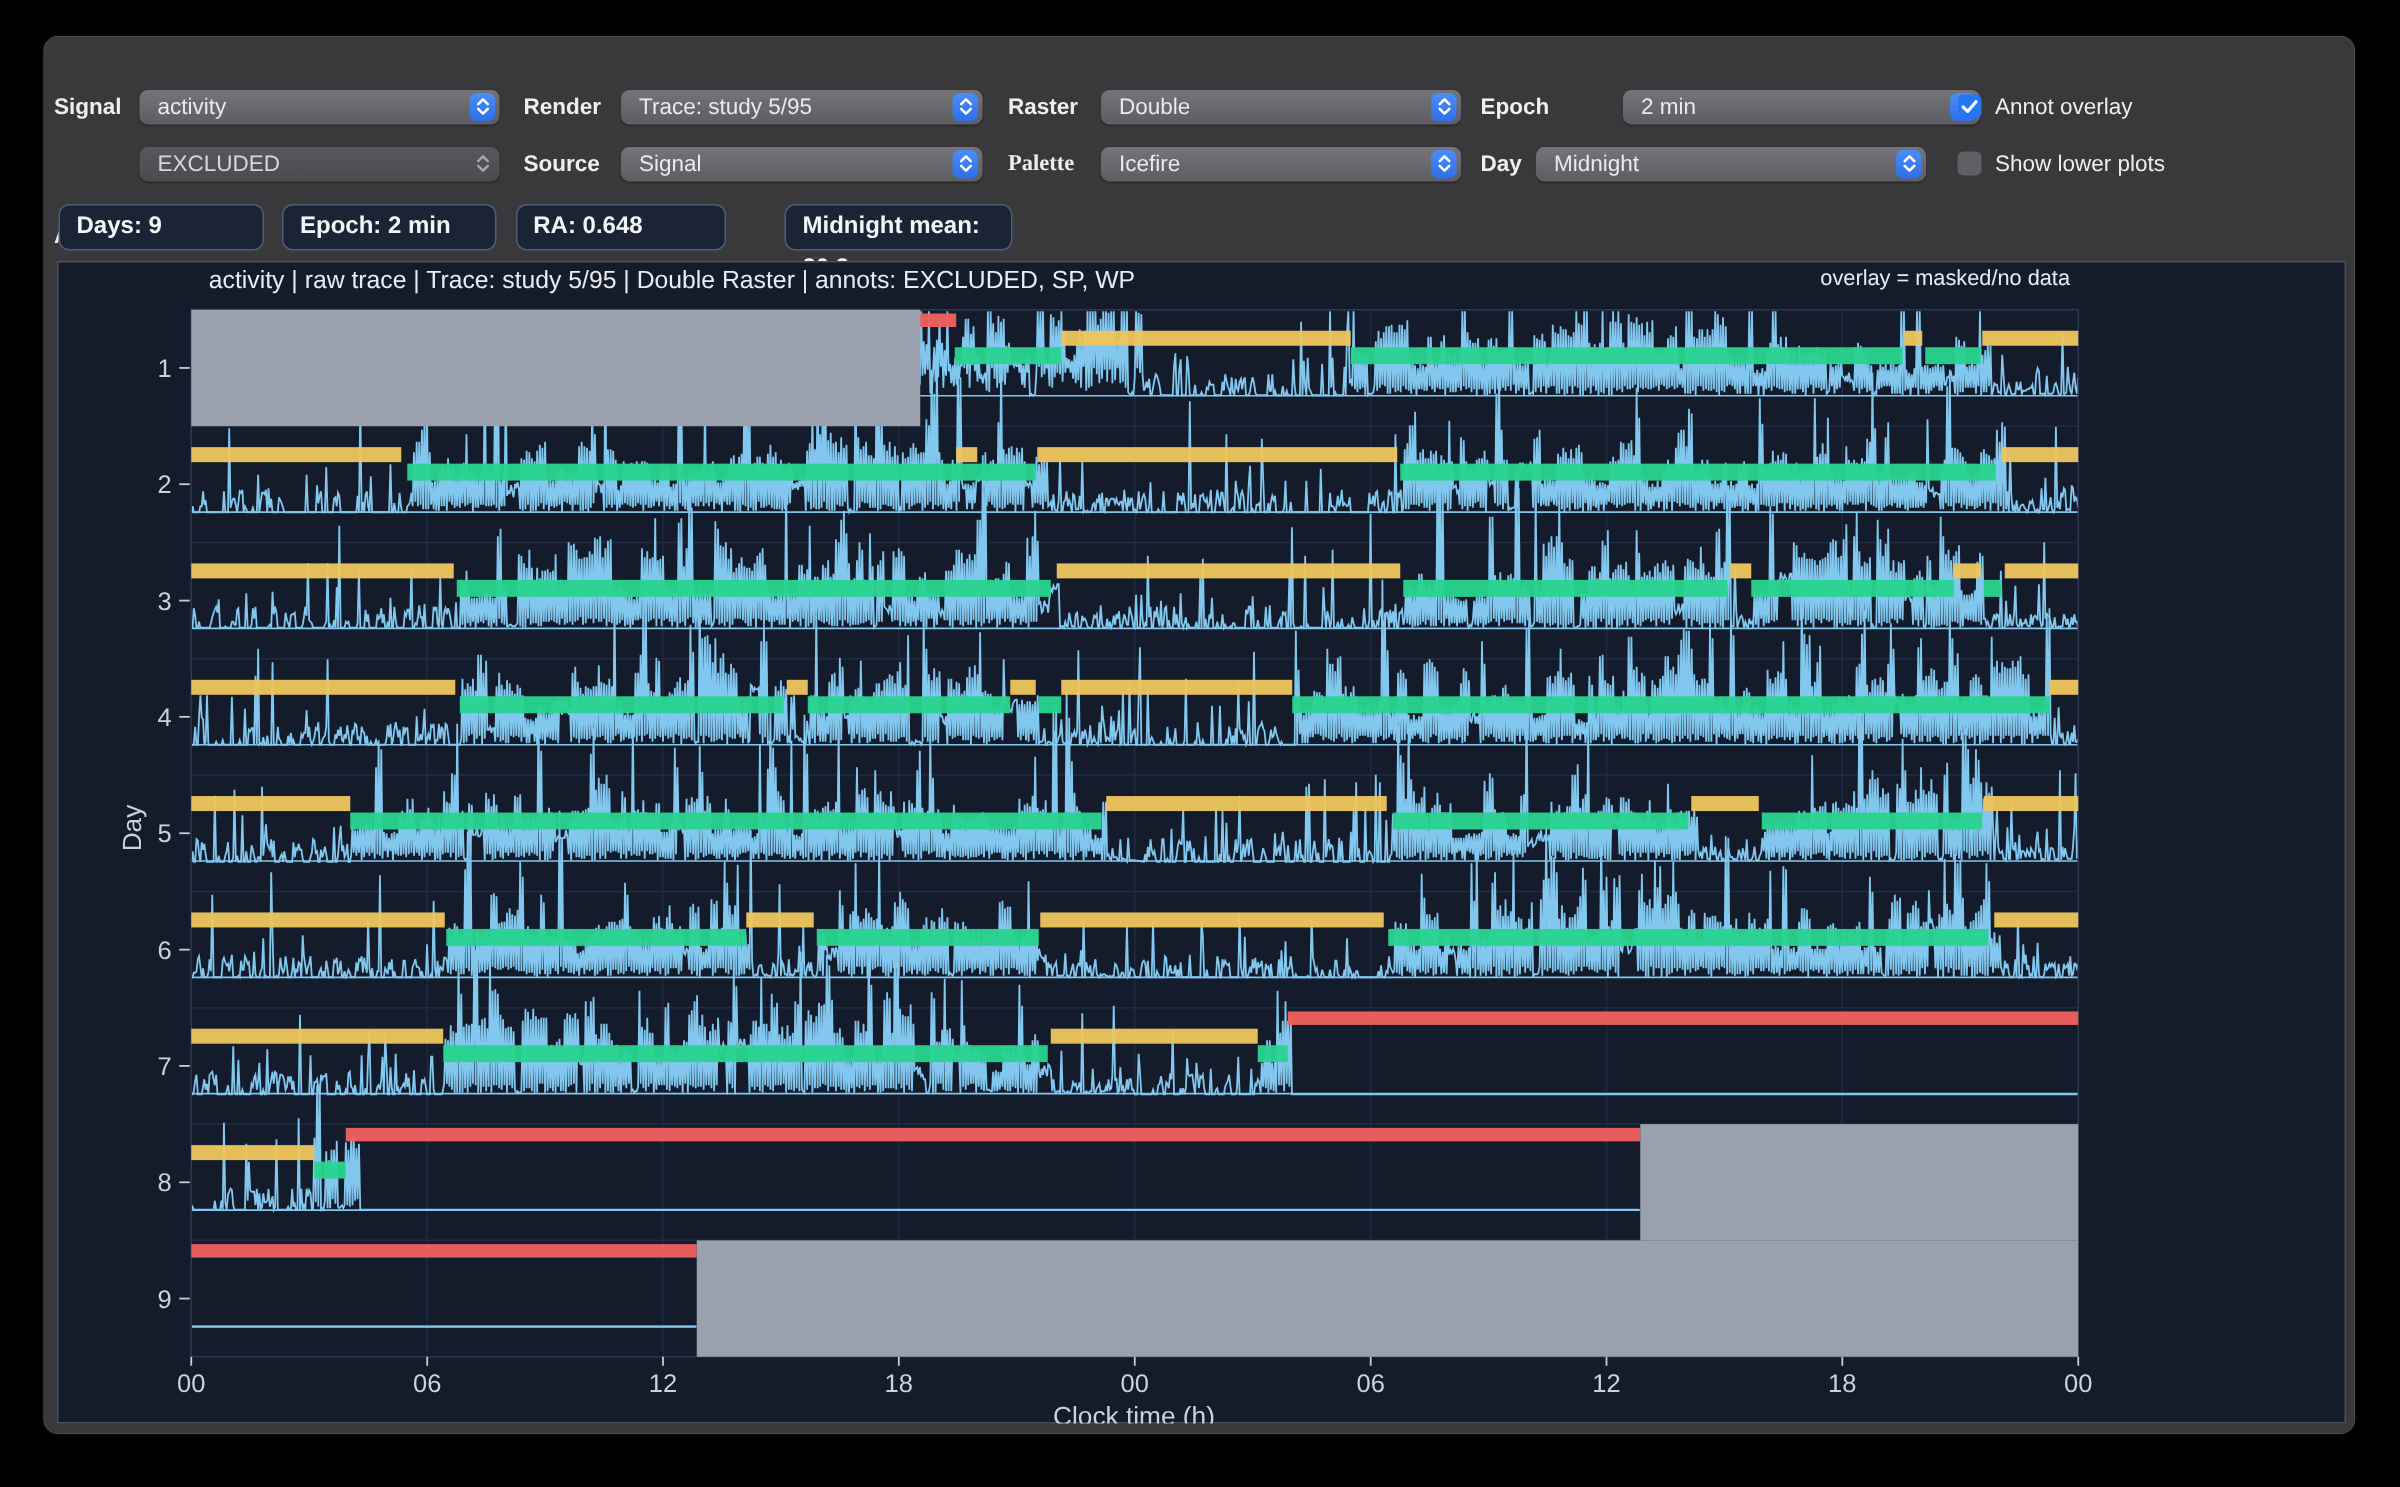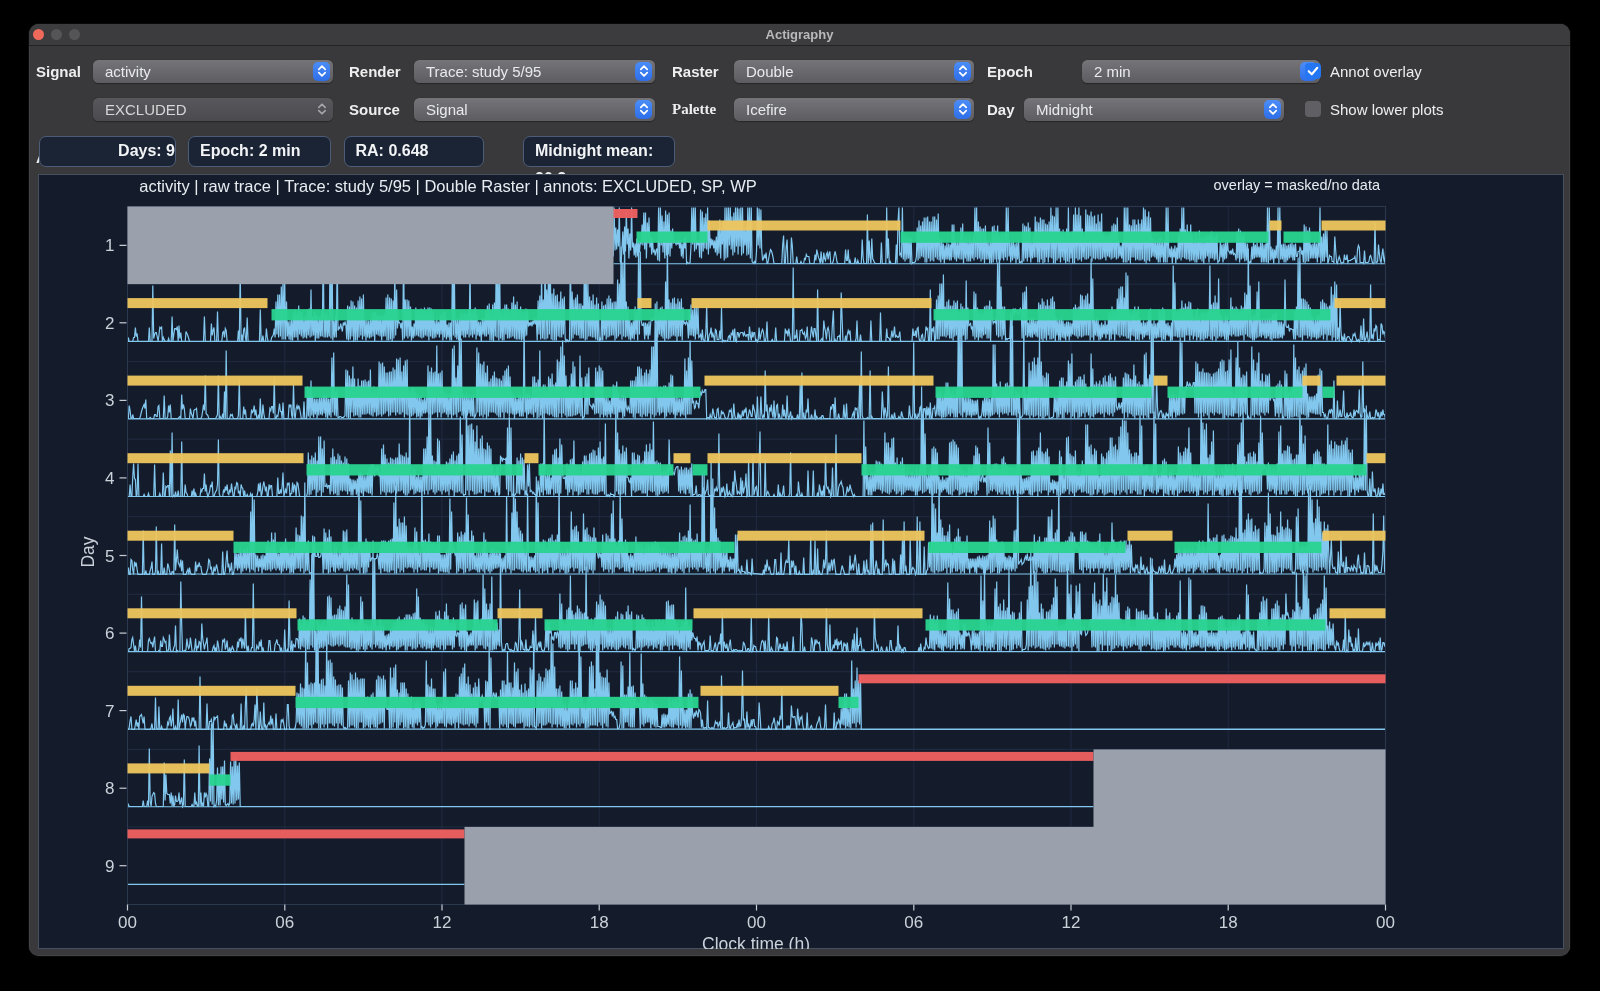--- a/index.html
+++ b/index.html
@@ -14,26 +14,20 @@
   background:linear-gradient(#4b8df8,#2e6ee8); }
 .capg { background:none; }
 .popd { background:linear-gradient(#58585c,#4b4b4f); color:#d6d6d8; }
 .chev { position:absolute; left:2.5px; top:2.5px; }
 .cb { position:absolute; width:16px; height:16px; border-radius:4px; }
 .cbl { position:absolute; color:#eeeeee; font-size:15px; line-height:23px; }
 .chip { position:absolute; height:31px; border-radius:7px; background:#1b2435; border:1.5px solid #4e5d77;
   color:#f2f4f6; font-size:16px; font-weight:700; text-align:left; padding-left:11px; }
 </style></head><body>
 <div id="win">
-  <div id="titlebar">
-    <div class="tl" style="left:4px;background:#f06a5c;"></div>
-    <div class="tl" style="left:22px;background:#555558;"></div>
-    <div class="tl" style="left:40px;background:#555558;"></div>
-    <div id="title">Actigraphy</div>
-  </div>
   <div class="lbl" style="left:7px;top:35.5px;">Signal</div>
   <div class="pop" style="left:64px;top:35.5px;width:240px;">activity<span class="cap">
         <svg class="chev" width="12" height="14" viewBox="0 0 12 14">
           <path d="M2.8 5.4 L6 2.2 L9.2 5.4" fill="none" stroke="#fff" stroke-width="1.7" stroke-linecap="round" stroke-linejoin="round"></path>
           <path d="M2.8 8.6 L6 11.8 L9.2 8.6" fill="none" stroke="#fff" stroke-width="1.7" stroke-linecap="round" stroke-linejoin="round"></path>
         </svg>
       </span></div>
   <div class="lbl" style="left:320px;top:35.5px;">Render</div>
   <div class="pop" style="left:385px;top:35.5px;width:241px;">Trace: study 5/95<span class="cap">
         <svg class="chev" width="12" height="14" viewBox="0 0 12 14">
@@ -82,21 +76,21 @@
       </span></div>
   <div class="lbl" style="left:958px;top:73.5px;">Day</div>
   <div class="pop" style="left:995px;top:73.5px;width:260px;">Midnight<span class="cap">
         <svg class="chev" width="12" height="14" viewBox="0 0 12 14">
           <path d="M2.8 5.4 L6 2.2 L9.2 5.4" fill="none" stroke="#fff" stroke-width="1.7" stroke-linecap="round" stroke-linejoin="round"></path>
           <path d="M2.8 8.6 L6 11.8 L9.2 8.6" fill="none" stroke="#fff" stroke-width="1.7" stroke-linecap="round" stroke-linejoin="round"></path>
         </svg>
       </span></div>
   <div class="cb" style="left:1276px;top:77px;background:#606064;"></div>
   <div class="cbl" style="left:1301px;top:73.5px;">Show lower plots</div>
-  <div class="chip" style="left:10px;top:112px;width:137px;line-height:28px;text-align:right;">Days: 9</div>
+  <div class="chip" style="left:10px;top:112px;width:137px;line-height:28px;">Days: 9</div>
   <div class="chip" style="left:159px;top:112px;width:143px;line-height:28px;">Epoch: 2 min</div>
   <div class="chip" style="left:314.5px;top:112px;width:140.5px;line-height:28px;">RA: 0.648</div>
   <div class="chip" style="left:494px;top:112px;width:152px;line-height:28px;">Midnight mean: 20.3</div>
   <svg width="1526" height="775" viewBox="0 0 1526 775" style="position:absolute;left:8.5px;top:149.5px;">
 <rect x="0.5" y="0.5" width="1525" height="774" fill="#141c2c" stroke="#46505e" stroke-width="1"></rect>
 <line x1="246.8" y1="32.5" x2="246.8" y2="730.5" stroke="#1f2940" stroke-width="1"></line>
 <line x1="404.0" y1="32.5" x2="404.0" y2="730.5" stroke="#1f2940" stroke-width="1"></line>
 <line x1="561.2" y1="32.5" x2="561.2" y2="730.5" stroke="#1f2940" stroke-width="1"></line>
 <line x1="718.5" y1="32.5" x2="718.5" y2="730.5" stroke="#1f2940" stroke-width="1"></line>
 <line x1="875.8" y1="32.5" x2="875.8" y2="730.5" stroke="#1f2940" stroke-width="1"></line>

